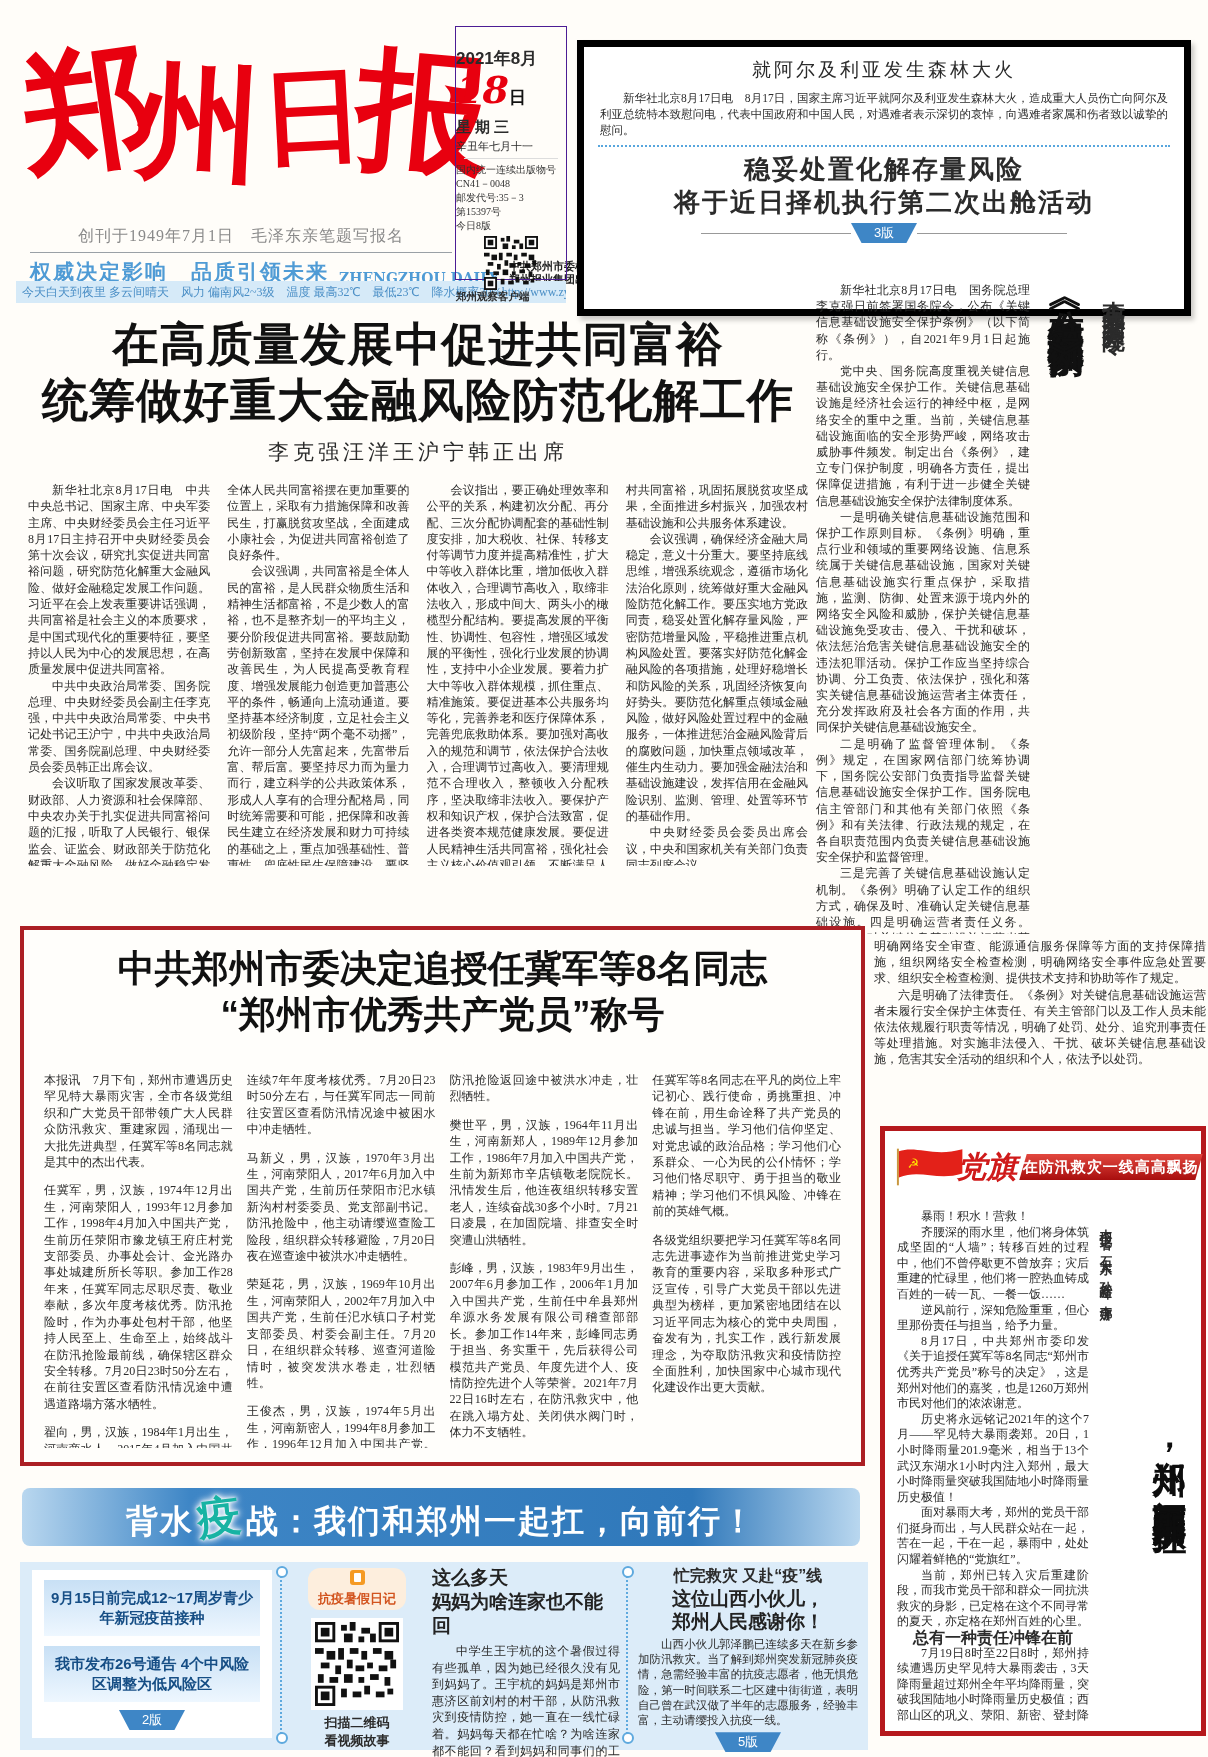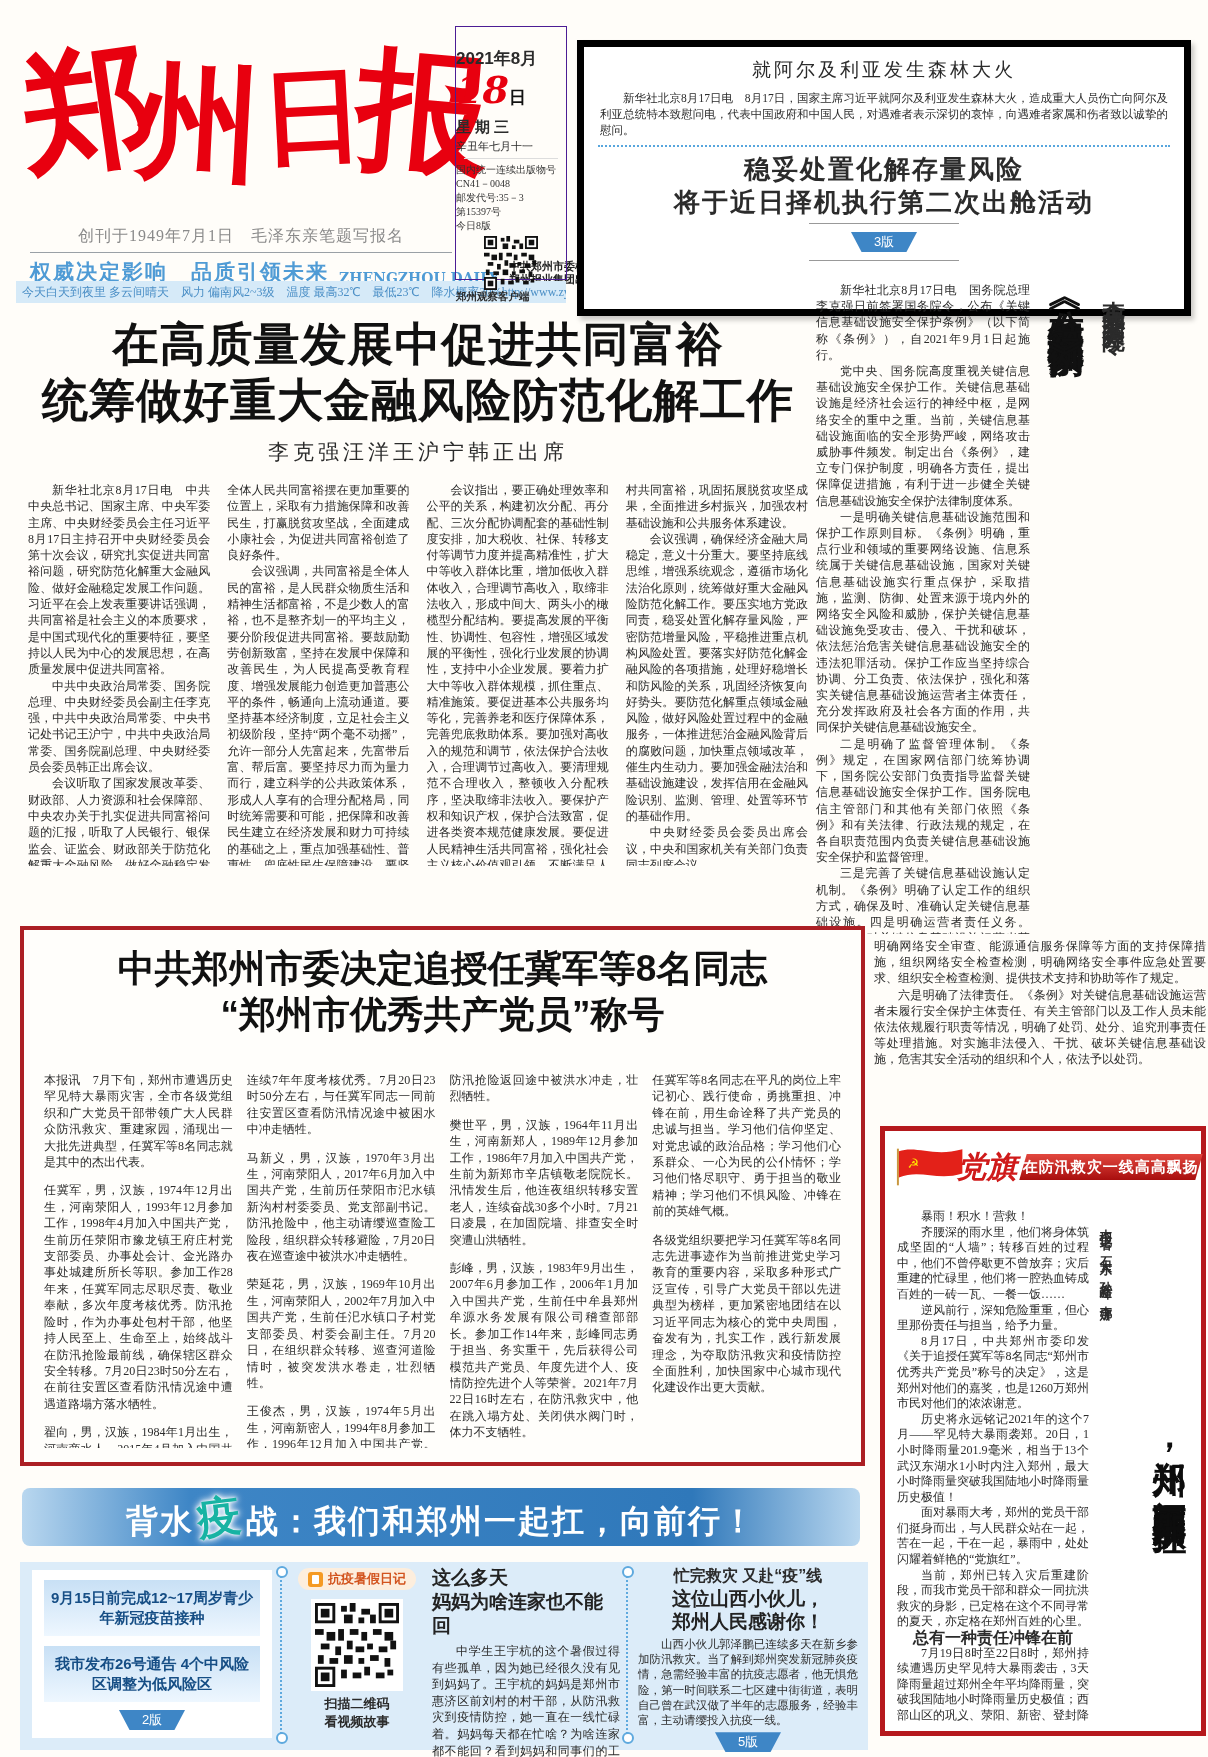--- a/index.html
+++ b/index.html
@@ -43,21 +43,21 @@
   .db-qr-cap{font-size:10.5px;font-weight:700;}
 
   
   .tr-box{position:absolute;left:577px;top:40px;width:614px;height:276px;border:7px solid #000000;
           box-shadow:3px 4px 5px rgba(0,0,0,.22);background:#fff;text-align:center;box-sizing:border-box;}
   .tr-kicker{margin-top:10px;font-size:19px;letter-spacing:3px;}
   .tr-h{font-family:"Liberation Sans",sans-serif;font-weight:900;font-size:38px;line-height:44px;letter-spacing:4px;}
   .tr-body{margin:7px 16px 0;font-size:11.5px;line-height:16px;text-align:justify;text-indent:2em;}
   .tr-dotted{border-top:2px dotted #58a6dd;margin:7px 14px 6px;}
   .tr-h3{font-family:"Liberation Sans",sans-serif;font-weight:900;font-size:26px;line-height:33px;letter-spacing:2px;}
-  .tag-row{display:flex;align-items:center;justify-content:center;gap:8px;margin-top:4px;flex-direction:column;}
+  .tag-row{display:flex;align-items:center;justify-content:center;margin-top:4px;}
   .tag-rule{height:1px;background:#999;width:150px;}
   .page-tag{display:inline-block;min-width:42px;padding:1px 12px;background:#3e86c6;color:#fff;
             font-size:13px;font-family:"Liberation Sans",sans-serif;
             clip-path:polygon(0 0,100% 0,84% 100%,16% 100%);}
 
   
   .lead{position:absolute;left:28px;top:310px;width:780px;}
   .lead-kicker{text-align:center;font-size:25px;letter-spacing:2px;font-family:"Liberation Sans",sans-serif;}
   .lead-h{margin-top:6px;text-align:center;font-family:"Liberation Sans",sans-serif;
           font-weight:900;font-size:46px;line-height:56px;letter-spacing:1px;color:#111;}
@@ -124,21 +124,21 @@
           display:flex;align-items:center;justify-content:center;text-align:center;padding:0 4px;}
   .lc-box + .lc-box{margin-top:10px;}
   .lc-tag{text-align:center;margin-top:8px;}
   .vsep{position:absolute;top:14px;bottom:16px;width:0;border-left:2px dotted #5ea9de;}
   .vsep::before,.vsep::after{content:"";position:absolute;left:-6px;width:8px;height:8px;
         border:2px solid #5ea9de;border-radius:50%;background:#fff;}
   .vsep::before{top:-10px;} .vsep::after{bottom:-10px;}
   .mid-col{position:absolute;left:272px;top:6px;width:130px;text-align:center;}
   .diary-badge{display:inline-flex;align-items:center;gap:5px;background:#fdeedd;border-radius:12px;
                padding:2px 10px;font-size:13px;font-weight:700;color:#d2541e;
-               font-family:"Liberation Sans",sans-serif;white-space:nowrap;}
+               font-family:"Liberation Sans",sans-serif;white-space:nowrap;flex-direction:column;}
   .book-icon{width:15px;height:15px;background:#f59a23;border-radius:3px;position:relative;flex:none;}
   .book-icon::after{content:"";position:absolute;left:4px;top:3px;width:7px;height:9px;background:#fff;border-radius:1px;}
   .mid-qr{width:92px;height:92px;background:#fff;padding:4px;margin:8px auto 4px;box-sizing:border-box;}
   .mid-qr svg{width:100%;height:100%;}
   .qr-cap{font-size:13px;font-weight:700;line-height:18px;}
   .diary{position:absolute;left:412px;top:4px;width:188px;}
   .diary-h{font-family:"Liberation Sans",sans-serif;font-weight:900;font-size:19px;line-height:24px;color:#222;}
   .diary-body{margin-top:5px;font-size:12px;line-height:16.6px;text-align:justify;text-indent:2em;}
   .volunteer{position:absolute;left:618px;right:10px;top:4px;text-align:center;}
   .vol-kicker{font-family:"Liberation Sans",sans-serif;font-weight:800;font-size:16px;}

